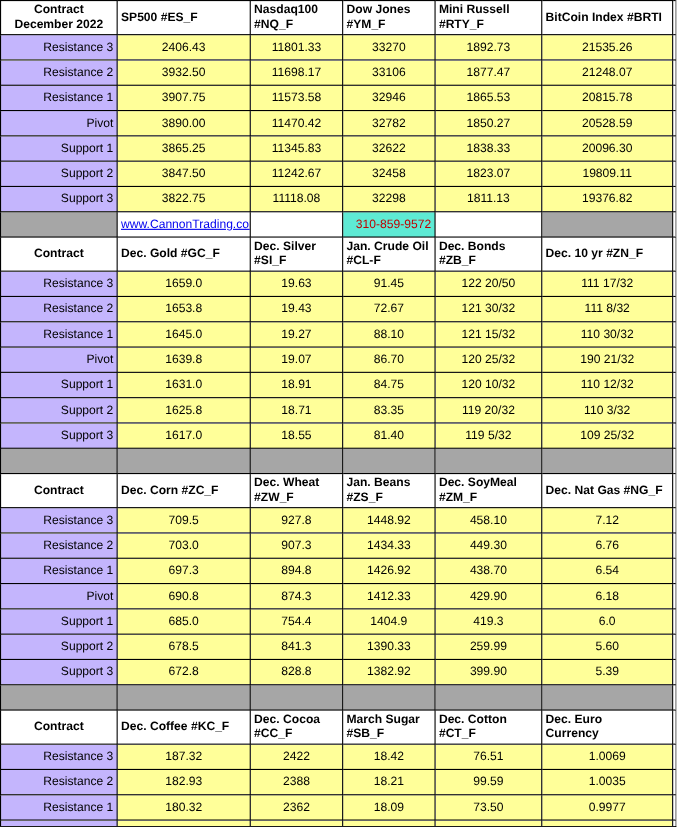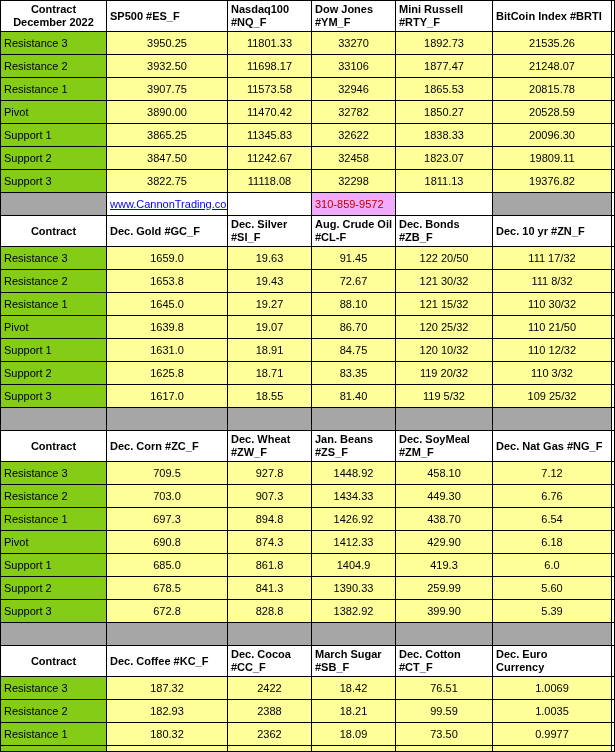--- a/index.html
+++ b/index.html
@@ -53,44 +53,44 @@
     line-height: 12px;
   }
   .contract-cell {
     background: #ffffff;
     font-weight: bold;
     text-align: center;
     white-space: normal;
     line-height: 12px;
   }
   .lbl {
-    background: #84cc16;
-    text-align: left;
+    background: #c4b5fd;
+    text-align: right;
   }
   .val {
     background: #ffff99;
     text-align: center;
   }
   .gray {
     background: #a6a6a6;
     border: 1px solid #000;
   }
   .white {
     background: #ffffff;
   }
   .link {
     color: #0000ee;
     text-decoration: underline;
     text-align: center;
     background: #ffffff;
   }
   .phone {
     color: #c00000;
-    text-align: left;
-    background: #f0abfc;
+    text-align: right;
+    background: #5eead4;
     font-size: 11px;
   }
   .tallhdr {
     height: 30px;
   }
   .sep-row td {
     height: 17px;
   }
   .edgecol {
     border-left: 1px solid #000;
@@ -135,21 +135,21 @@
             <div>Mini Russell</div>
             <div>#RTY_F</div>
           </td>
           <td class="hdr-left">
             <div>BitCoin Index #BRTI</div>
           </td>
           <td class="edgecol">&nbsp;</td>
         </tr>
         <tr>
           <td class="lbl">Resistance 3</td>
-          <td class="val">3950.25</td>
+          <td class="val">2406.43</td>
           <td class="val">11801.33</td>
           <td class="val">33270</td>
           <td class="val">1892.73</td>
           <td class="val">21535.26</td>
           <td class="edgecol">&nbsp;</td>
         </tr>
         <tr>
           <td class="lbl">Resistance 2</td>
           <td class="val">3932.50</td>
           <td class="val">11698.17</td>
@@ -215,21 +215,21 @@
         <tr class="tallhdr">
           <td class="contract-cell">Contract</td>
           <td class="hdr-left">
             <div>Dec. Gold #GC_F</div>
           </td>
           <td class="hdr-left">
             <div>Dec. Silver</div>
             <div>#SI_F</div>
           </td>
           <td class="hdr-left">
-            <div>Aug. Crude Oil</div>
+            <div>Jan. Crude Oil</div>
             <div>#CL-F</div>
           </td>
           <td class="hdr-left">
             <div>Dec. Bonds</div>
             <div>#ZB_F</div>
           </td>
           <td class="hdr-left">
             <div>Dec. 10 yr  #ZN_F</div>
           </td>
           <td class="edgecol">&nbsp;</td>
@@ -260,21 +260,21 @@
           <td class="val">121 15/32</td>
           <td class="val">110 30/32</td>
           <td class="edgecol">&nbsp;</td>
         </tr>
         <tr>
           <td class="lbl">Pivot</td>
           <td class="val">1639.8</td>
           <td class="val">19.07</td>
           <td class="val">86.70</td>
           <td class="val">120 25/32</td>
-          <td class="val">110 21/50</td>
+          <td class="val">190 21/32</td>
           <td class="edgecol">&nbsp;</td>
         </tr>
         <tr>
           <td class="lbl">Support 1</td>
           <td class="val">1631.0</td>
           <td class="val">18.91</td>
           <td class="val">84.75</td>
           <td class="val">120 10/32</td>
           <td class="val">110 12/32</td>
           <td class="edgecol">&nbsp;</td>
@@ -360,21 +360,21 @@
           <td class="val">690.8</td>
           <td class="val">874.3</td>
           <td class="val">1412.33</td>
           <td class="val">429.90</td>
           <td class="val">6.18</td>
           <td class="edgecol">&nbsp;</td>
         </tr>
         <tr>
           <td class="lbl">Support 1</td>
           <td class="val">685.0</td>
-          <td class="val">861.8</td>
+          <td class="val">754.4</td>
           <td class="val">1404.9</td>
           <td class="val">419.3</td>
           <td class="val">6.0</td>
           <td class="edgecol">&nbsp;</td>
         </tr>
         <tr>
           <td class="lbl">Support 2</td>
           <td class="val">678.5</td>
           <td class="val">841.3</td>
           <td class="val">1390.33</td>

